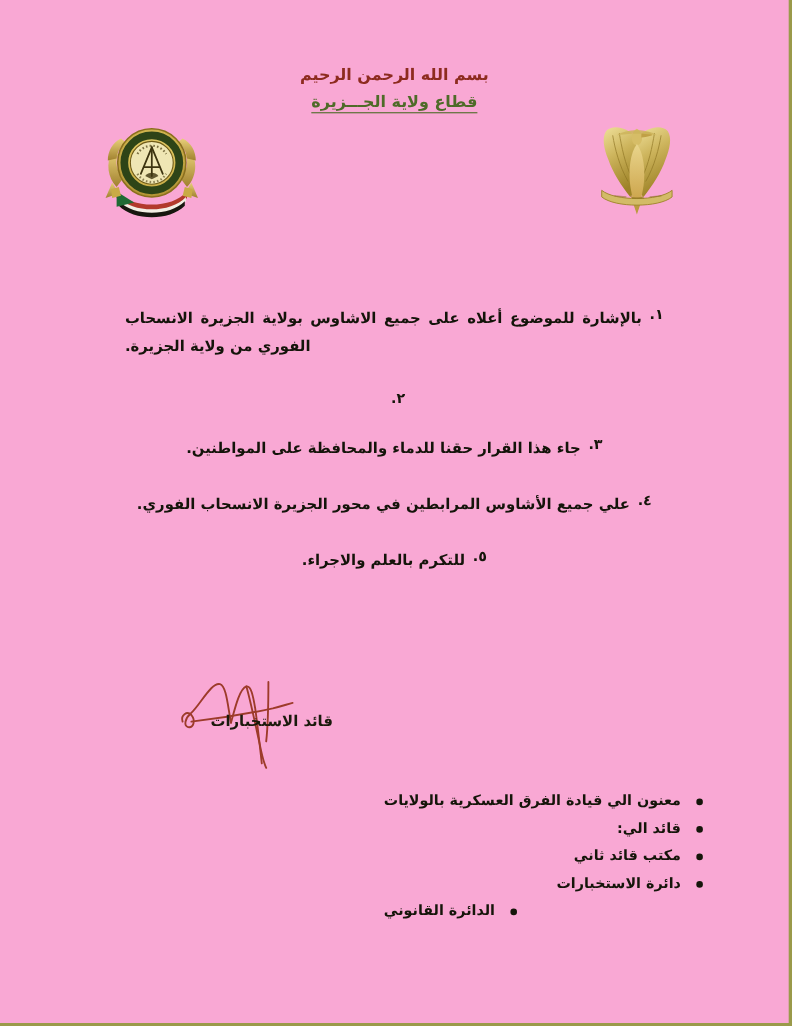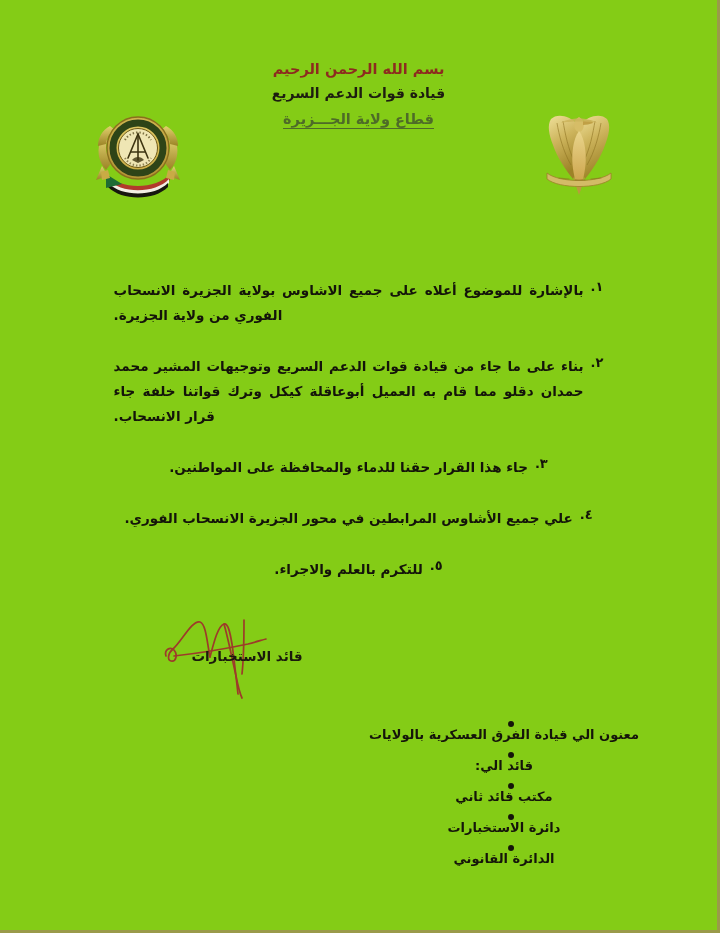--- a/index.html
+++ b/index.html
@@ -11,21 +11,21 @@
     height: 933px;
     background: #fafbd0;
     font-family: "DejaVu Sans", "Liberation Sans", sans-serif;
     overflow: hidden;
   }
 
   #page {
     position: relative;
     width: 720px;
     height: 933px;
-    background: #84cc16;
+    background: #f9a8d4;
     box-sizing: border-box;
     border-right: 3px solid #9a9a4a;
     border-bottom: 3px solid #9a9a4a;
     overflow: hidden;
   }
 
   
   #header {
     position: relative;
     height: 250px;
@@ -155,21 +155,21 @@
   
   #distribution {
     position: absolute;
     top: 721px;
     right: 78px;
     direction: rtl;
     text-align: right;
   }
   .dist-item {
     display: flex;
-    flex-direction: column;
+    flex-direction: row;
     align-items: center;
     justify-content: flex-start;
     margin-bottom: 10px;
     white-space: nowrap;
   }
   .dist-bullet {
     flex: 0 0 auto;
     width: 6px;
     height: 6px;
     border-radius: 50%;
@@ -287,35 +287,33 @@
           <path d="M42 77 L52 77"></path>
           <path d="M58 76 L68 75"></path>
         </g>
 
         <path d="M28 20 C36 14 56 14 64 20 C56 18 36 18 28 20 Z" fill="#cdb45c" opacity="0.85"></path>
       </svg>
     </div>
 
     <div id="header-text">
       <p class="hline h-basmala">بسم الله الرحمن الرحيم</p>
-      <p class="hline h-command">قيادة قوات الدعم السريع</p>
       <p class="hline h-sector"><span>قطاع ولاية الجـــزيرة</span></p>
     </div>
   </div>
 
   <div id="body-list">
 
     <div class="clause wide">
       <div class="clause-num">١.</div>
       <div class="clause-text">بالإشارة للموضوع أعلاه على جميع الاشاوس بولاية الجزيرة الانسحاب الفوري من ولاية الجزيرة.</div>
     </div>
 
     <div class="clause wide">
       <div class="clause-num">٢.</div>
-      <div class="clause-text">بناء على ما جاء من قيادة قوات الدعم السريع وتوجيهات المشير محمد حمدان دقلو مما قام به العميل أبوعاقلة كيكل وترك قواتنا خلفة جاء قرار الانسحاب.</div>
     </div>
 
     <div class="clause narrow">
       <div class="clause-num">٣.</div>
       <div class="clause-text">جاء هذا القرار حقنا للدماء والمحافظة على المواطنين.</div>
     </div>
 
     <div class="clause narrow">
       <div class="clause-num">٤.</div>
       <div class="clause-text">علي جميع الأشاوس المرابطين في محور الجزيرة الانسحاب الفوري.</div>

